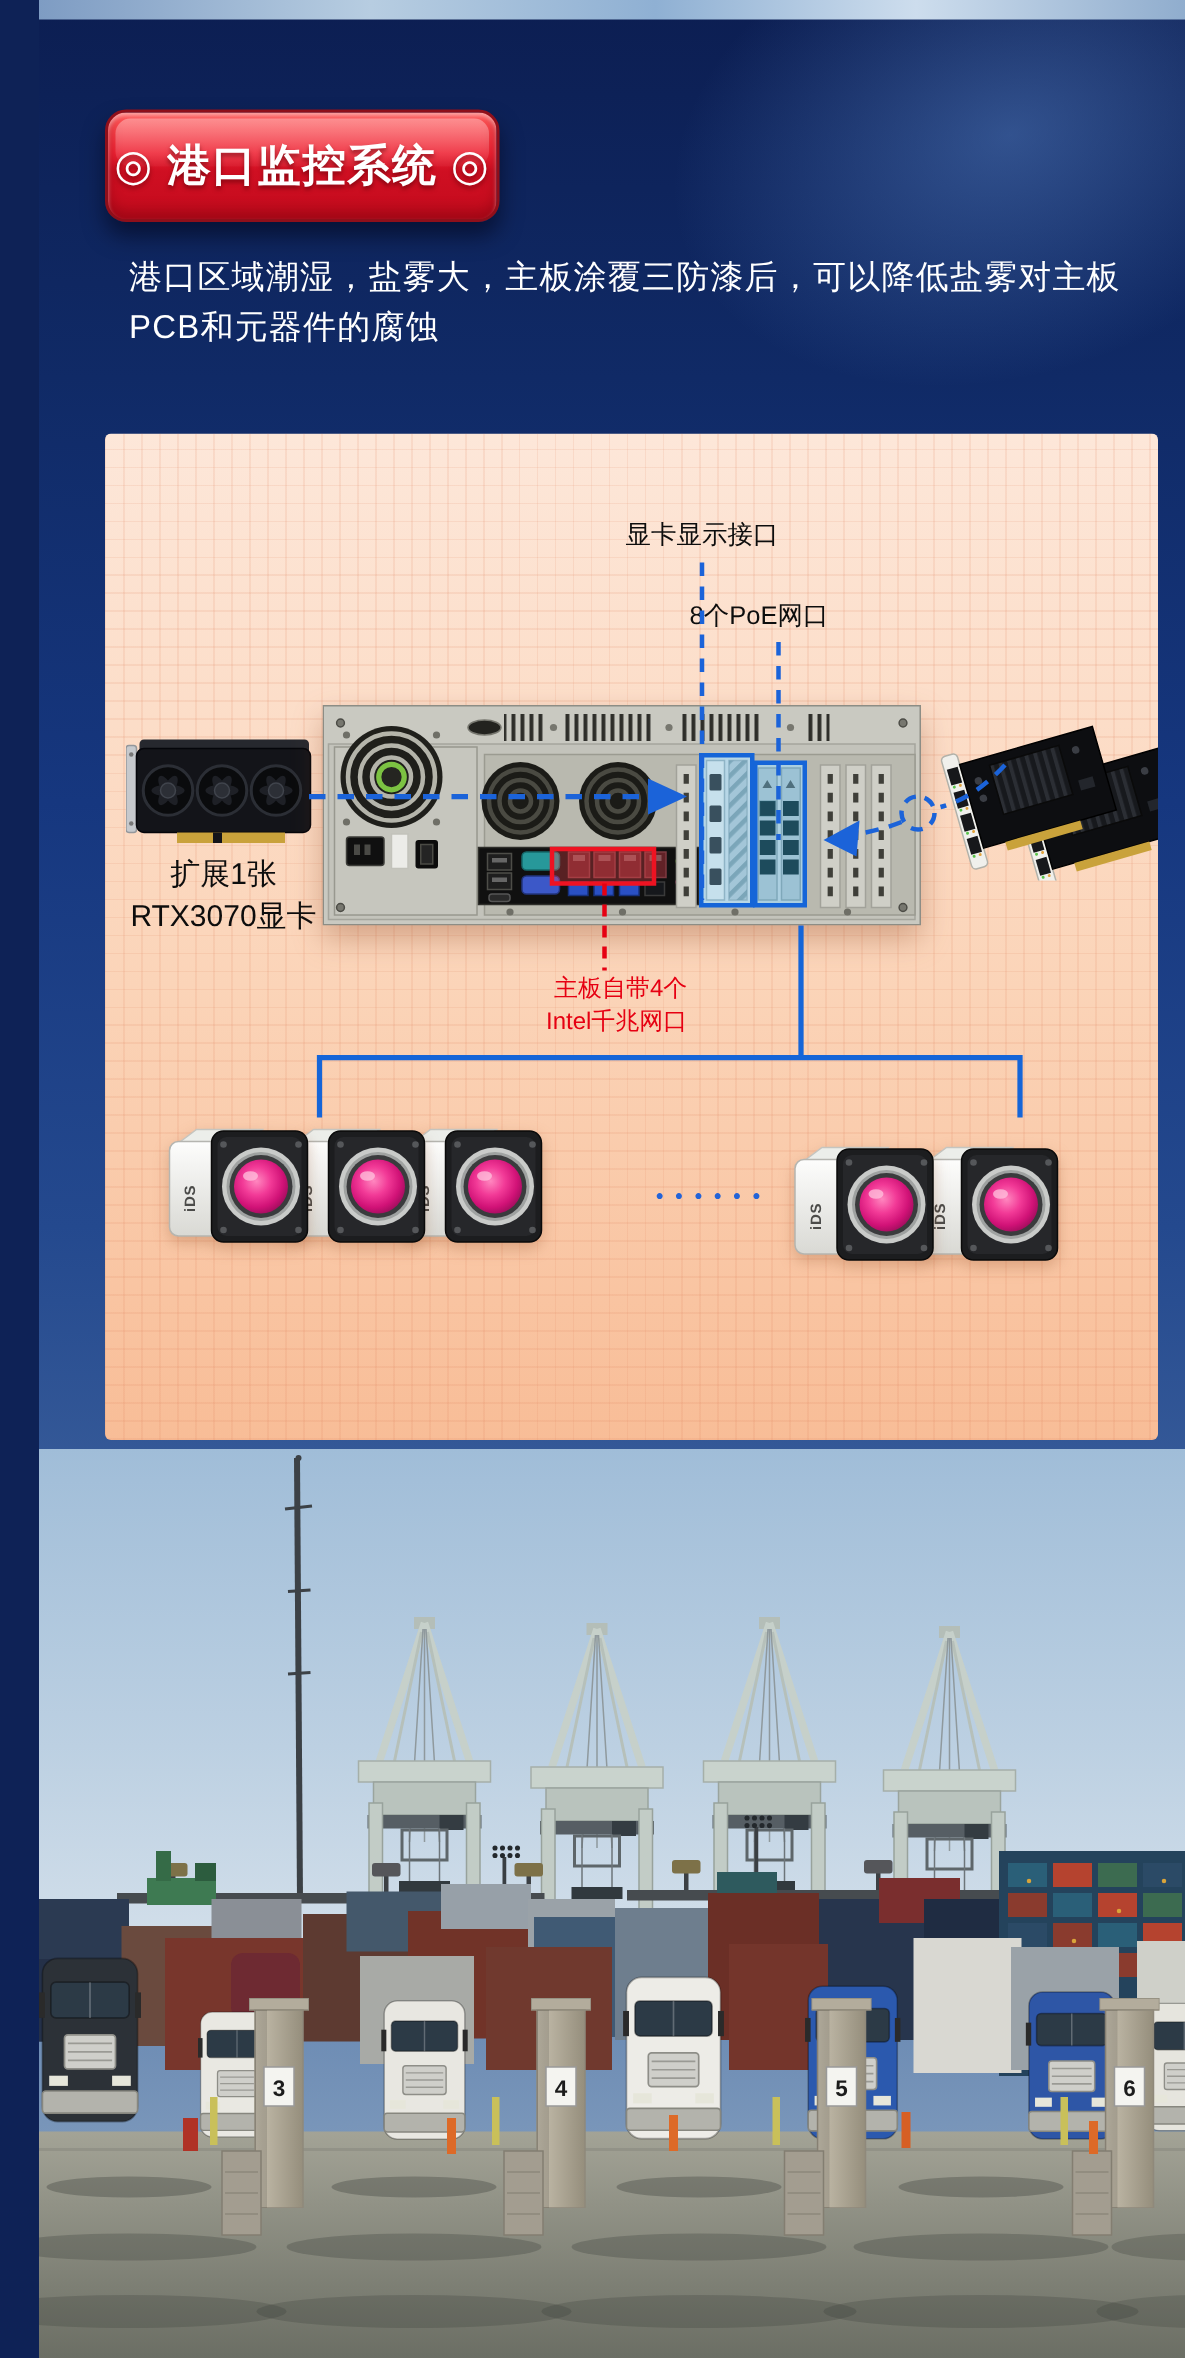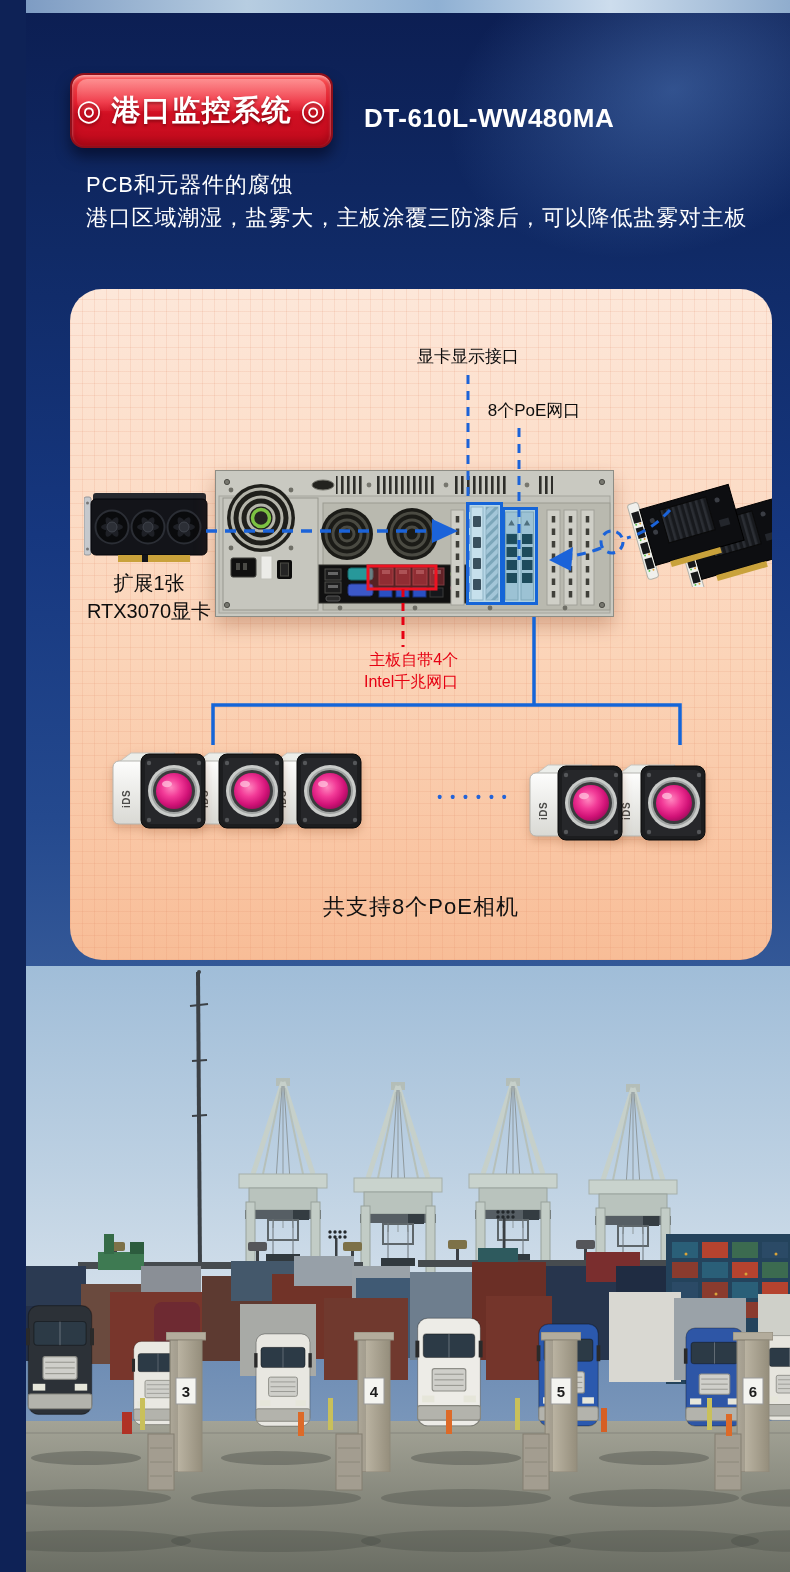--- a/index.html
+++ b/index.html
@@ -19,21 +19,21 @@
         box-shadow:0 9px 14px rgba(0,0,16,.5), inset 0 2px 3px rgba(255,255,255,.5), inset 0 -5px 9px rgba(110,0,10,.45);
         display:flex;align-items:center;justify-content:center;}
   .badge::before{content:"";position:absolute;left:5px;right:5px;top:4px;height:45%;border-radius:10px;
         background:linear-gradient(180deg,rgba(255,255,255,.35),rgba(255,255,255,.04));}
   .badge-text{position:relative;color:#fff;font-size:29px;font-weight:bold;letter-spacing:1px;
         text-shadow:0 2px 3px rgba(90,0,8,.6);white-space:nowrap;}
   .model{left:338px;top:103px;color:#fff;font-size:26px;font-weight:bold;letter-spacing:.5px;}
   .desc{left:60px;top:168px;width:692px;color:#fff;font-size:22px;font-weight:500;
         line-height:1.5;letter-spacing:.8px;}
   
-  .panel{left:44px;top:289px;width:702px;height:671px;border-radius:32px;overflow:hidden;
+  .panel{left:44px;top:289px;width:702px;height:671px;border-radius:4px;overflow:hidden;
         background-image:
           repeating-linear-gradient(0deg, rgba(221,125,88,.13) 0 1px, transparent 1px 12px),
           repeating-linear-gradient(90deg, rgba(221,125,88,.13) 0 1px, transparent 1px 12px),
           linear-gradient(180deg,#fde7d9 0%,#fbd4b8 55%,#f8bd97 100%);}
   .lbl{color:#0d0d0d;font-size:17px;font-weight:500;text-align:center;white-space:nowrap;}
   .cap{color:#0d0d0d;font-size:20px;font-weight:500;text-align:center;line-height:1.4;}
   .cap-red{color:#e60012;font-size:16px;font-weight:500;line-height:1.35;text-align:right;}
   .caption-bottom{left:0;top:603px;width:100%;text-align:center;color:#111;
         font-size:22px;font-weight:500;letter-spacing:1px;}
   .dots{left:336px;top:500px;width:140px;text-align:center;color:#2363d8;
@@ -164,30 +164,29 @@
   </defs>
 </svg>
 
 <div class="page">
   <div class="abs bg-glow"></div>
   <div class="abs top-strip"></div>
 
   <div class="abs badge">
     <span class="badge-text">◎ 港口监控系统 ◎</span>
   </div>
-  <div class="abs model">DT-610L-WW480MA</div>
   <div class="abs desc">
+    <div>港口区域潮湿，盐雾大，主板涂覆三防漆后，可以降低盐雾对主板</div>
     <div>PCB和元器件的腐蚀</div>
-    <div>港口区域潮湿，盐雾大，主板涂覆三防漆后，可以降低盐雾对主板</div>
   </div>
 
   <div class="abs panel">
 
     <div class="abs lbl" style="left:338px;top:56px;width:120px">显卡显示接口</div>
-    <div class="abs lbl" style="left:404px;top:110px;width:120px">8个PoE网口</div>
+    <div class="abs lbl" style="left:376px;top:110px;width:120px">8个PoE网口</div>
 
     <svg class="abs" style="left:14px;top:202px" width="126" height="76" viewBox="0 0 126 76">
       <rect x="0" y="6" width="7" height="58" rx="2" fill="#c6c9cd" stroke="#94979b"></rect>
       <circle cx="3.5" cy="12" r="1.5" fill="#777"></circle>
         <circle cx="3.5" cy="58" r="1.5" fill="#777"></circle>
       <rect x="9" y="2" width="113" height="12" rx="3" fill="#26282e"></rect>
       <rect x="7" y="8" width="116" height="56" rx="5" fill="#131419" stroke="#04050a"></rect>
       <g>
         <g transform="translate(28,36)">
           <circle r="16.5" fill="#0a0b0d" stroke="#2b2e35" stroke-width="2"></circle>
@@ -371,21 +370,20 @@
         <use href="#camSym"></use>
       </svg>
     <div class="abs dots" style="z-index:6">••••••</div>
     <svg class="abs camera" style="left:541px;top:471px;z-index:5" width="96" height="82" viewBox="0 0 96 82">
         <use href="#camSym"></use>
       </svg>
     <svg class="abs camera" style="left:458px;top:471px;z-index:6" width="96" height="82" viewBox="0 0 96 82">
         <use href="#camSym"></use>
       </svg>
 
-    <div class="abs caption-bottom">共支持8个PoE相机</div>
   </div>
 
   <svg class="abs" style="left:0;top:966px" width="790" height="606" viewBox="0 0 790 606">
     <rect x="0" y="0" width="790" height="360" fill="url(#skyG)"></rect>
 
     <g>
       <line x1="172" y1="6" x2="174" y2="300" stroke="#3c4146" stroke-width="4"></line>
       <line x1="164" y1="40" x2="182" y2="38" stroke="#3c4146" stroke-width="2"></line>
       <line x1="166" y1="95" x2="181" y2="94" stroke="#3c4146" stroke-width="2"></line>
       <line x1="166" y1="150" x2="181" y2="149" stroke="#3c4146" stroke-width="2"></line>

